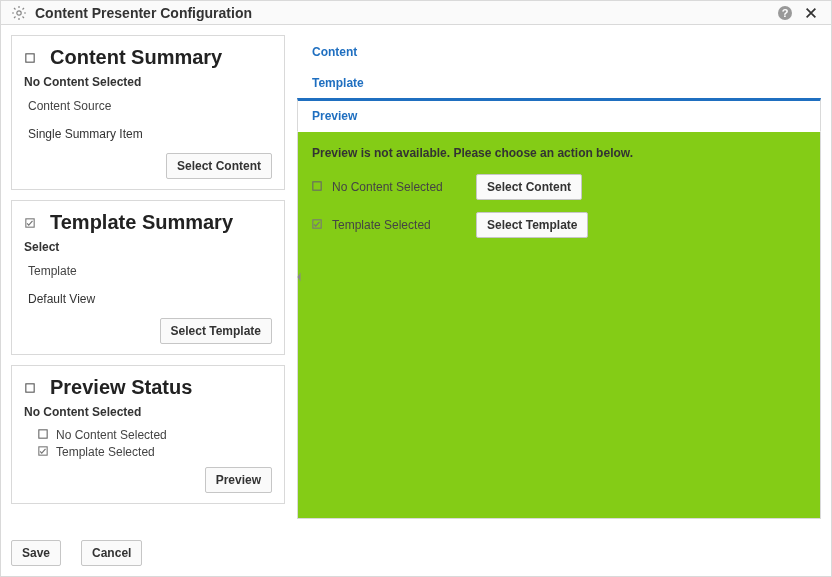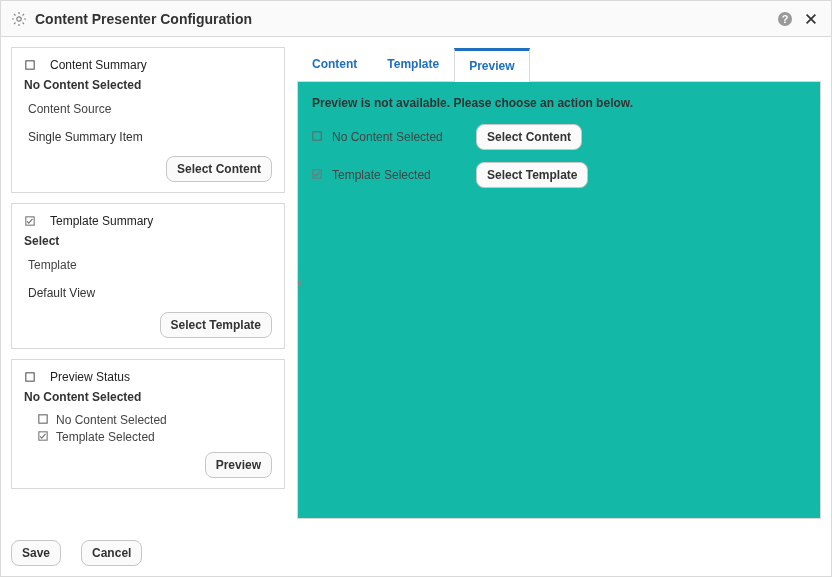--- a/index.html
+++ b/index.html
@@ -11,21 +11,21 @@
   }
   .dialog {
     width: 832px;
     height: 577px;
     border: 1px solid #d9d9d9;
     position: relative;
     display: flex;
     flex-direction: column;
   }
   .titlebar {
-    height: 36px;
+    height: 24px;
     border-bottom: 1px solid #d9d9d9;
     background: #fafafa;
     display: flex;
     align-items: center;
     padding: 0 10px;
   }
   .titlebar .title-icon {
     width: 16px; height: 16px;
     margin-right: 8px;
     display: inline-flex;
@@ -77,22 +77,22 @@
     margin-bottom: 6px;
   }
   .card-header .status-box {
     width: 12px; height: 12px;
     display: inline-flex;
     align-items: center; justify-content: center;
     margin-right: 14px;
     color: #666;
   }
   .card-header .card-title {
-    font-weight: normal;
-    font-size: 12px;
+    font-weight: bold;
+    font-size: 20px;
     color: #222;
   }
   .card-subtitle {
     font-weight: bold;
     font-size: 12px;
     color: #333;
     margin-bottom: 8px;
   }
   .kv-row {
     display: flex;
@@ -110,35 +110,36 @@
   }
   button.std {
     background: #fafafa;
     border: 1px solid #c6c6c6;
     padding: 5px 10px;
     font-size: 12px;
     font-family: inherit;
     font-weight: bold;
     color: #333;
     cursor: pointer;
-    border-radius: 8px;
+    border-radius: 2px;
   }
   .status-list {
     margin: 4px 0 0 14px;
   }
   .status-item {
     display: flex;
     align-items: center;
     gap: 6px;
     color: #444;
     line-height: 1.4;
   }
   .tabs {
     display: flex;
     border-bottom: 1px solid #d9d9d9;
+    flex-direction: column;
   }
   .tab {
     padding: 8px 14px;
     font-size: 12px;
     color: #1f6fc0;
     cursor: pointer;
     border: 1px solid transparent;
     border-bottom: none;
     position: relative;
     font-weight: bold;
@@ -148,21 +149,21 @@
     color: #1f6fc0;
     border: 1px solid #d9d9d9;
     border-top: 3px solid #1f6fc0;
     border-bottom: 1px solid #fff;
     background: #fff;
   }
   .tab-panel {
     border: 1px solid #d9d9d9;
     border-top: none;
     flex: 1;
-    background: #14b8a6;
+    background: #84cc16;
     padding: 14px;
   }
   .panel-msg {
     font-weight: bold;
     color: #333;
     margin-bottom: 14px;
   }
   .action-row {
     display: flex;
     align-items: center;

